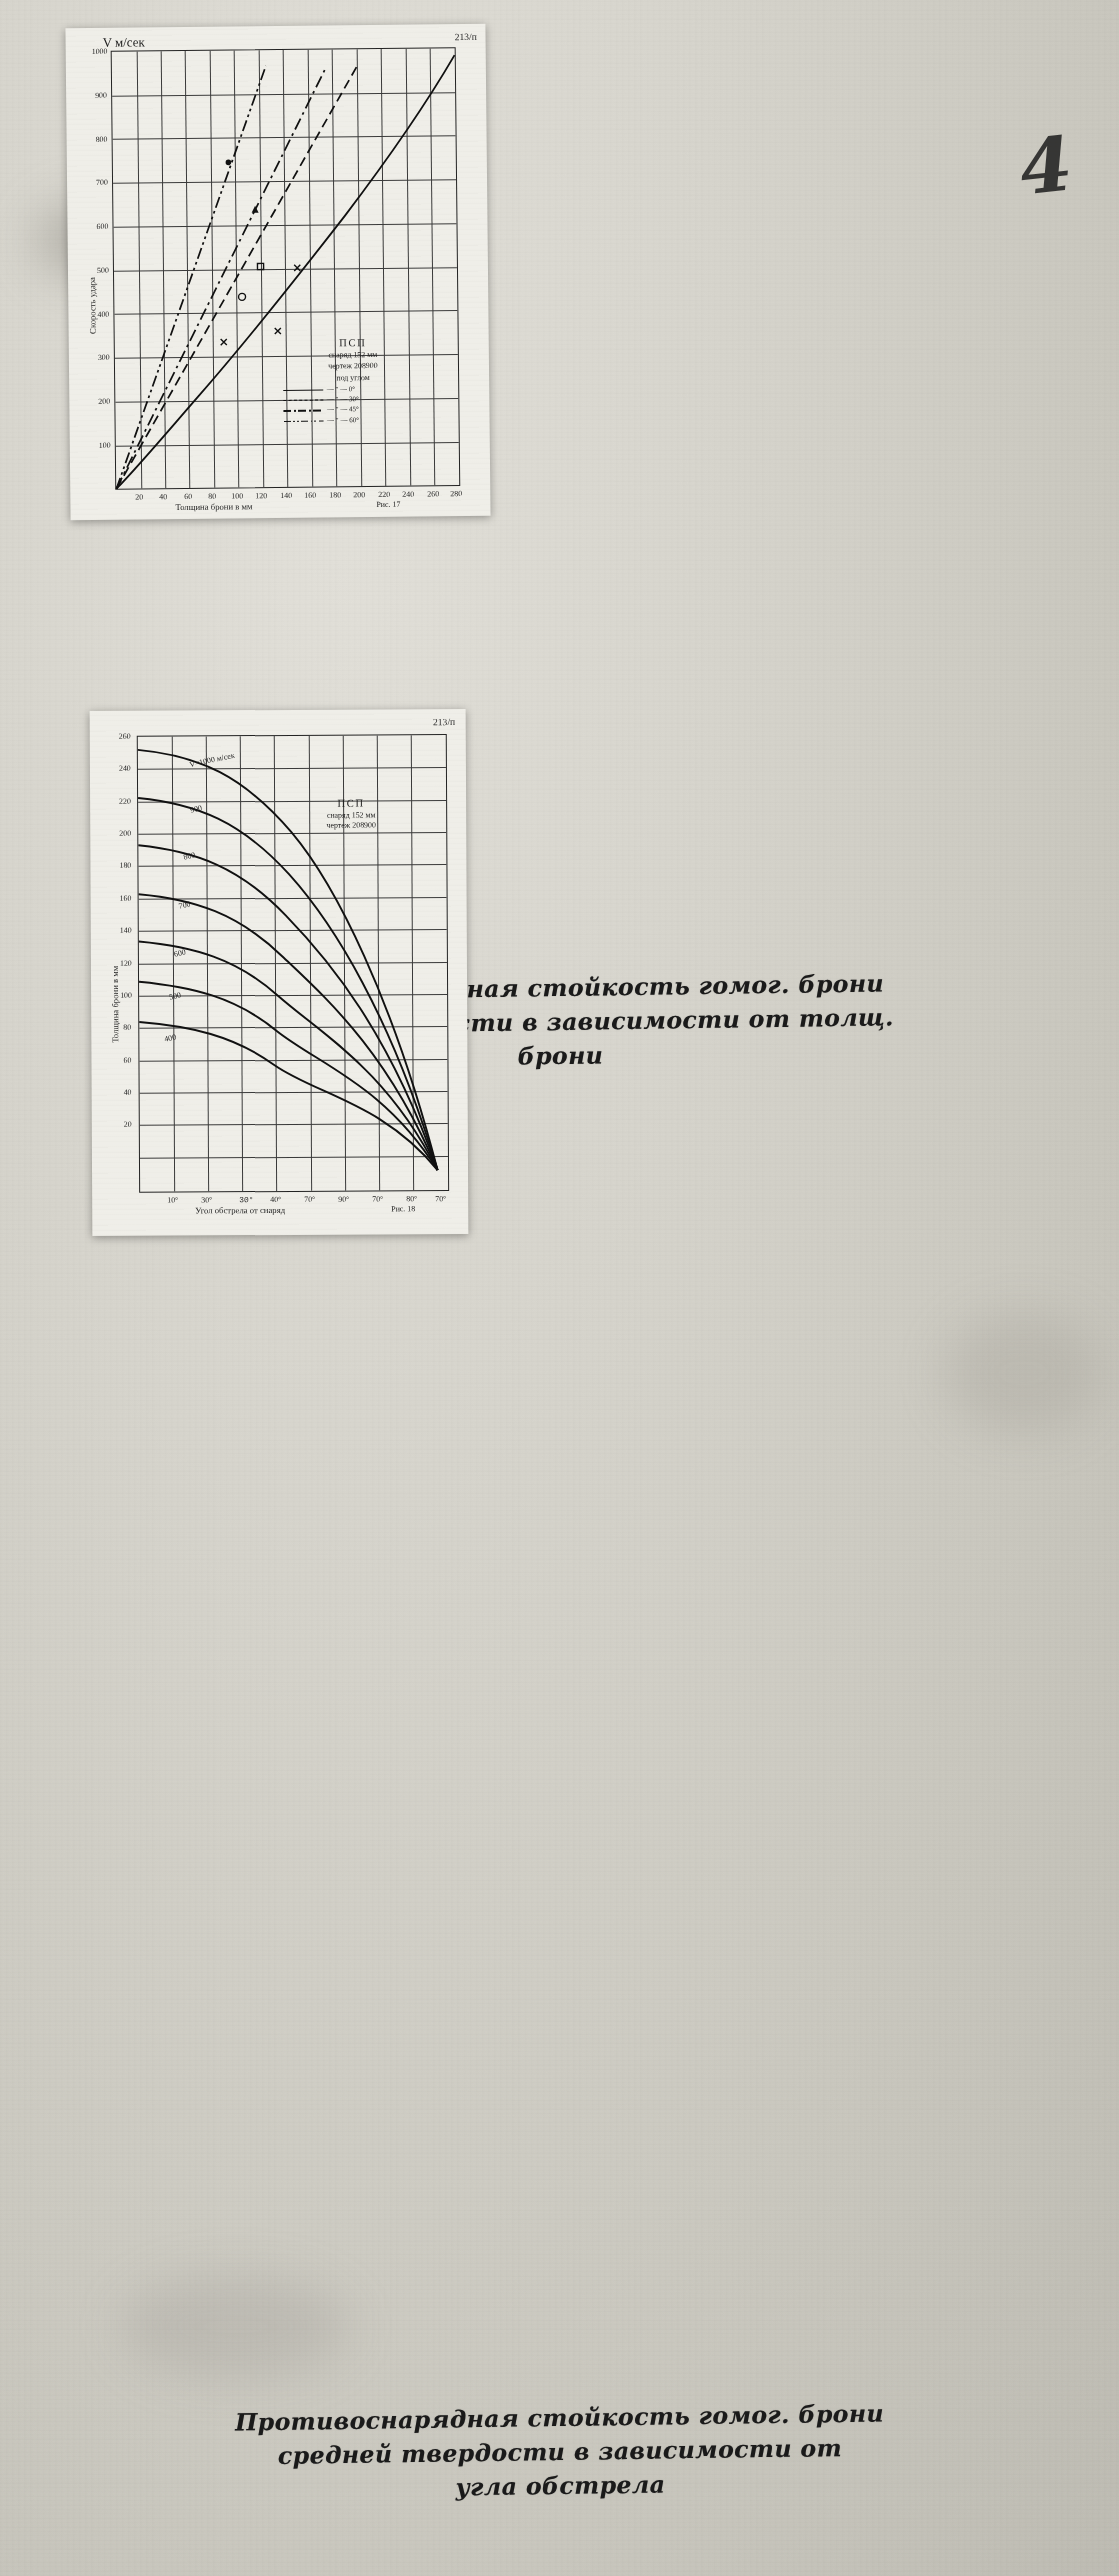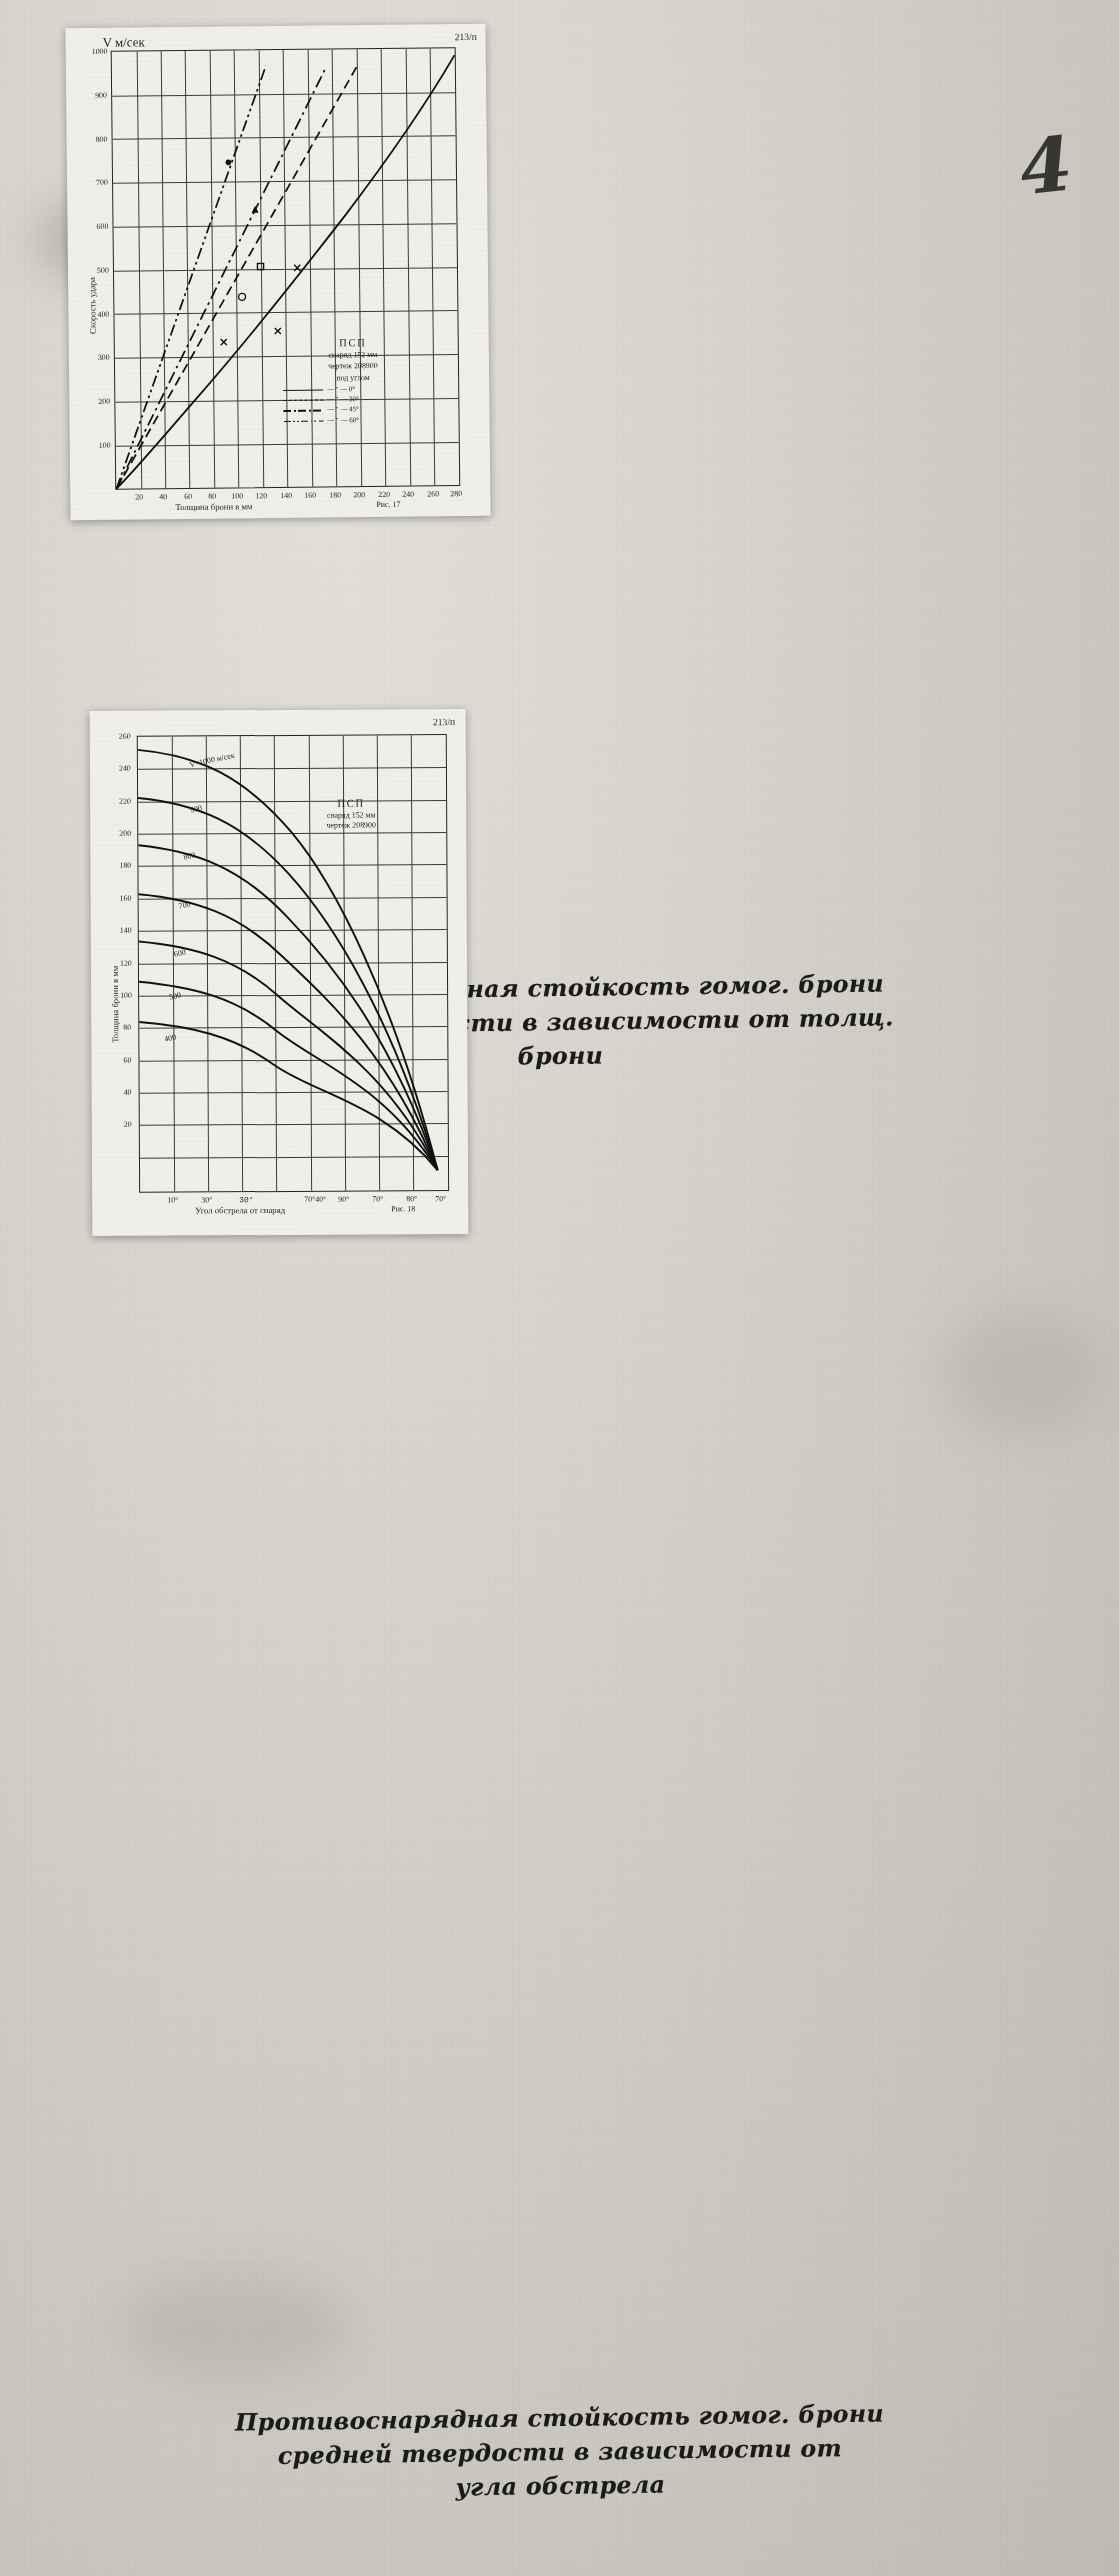--- a/index.html
+++ b/index.html
@@ -324,21 +324,21 @@
   <div class="axlabel" style="left:32px;top:312px;">80</div>
   <div class="axlabel" style="left:32px;top:345px;">60</div>
   <div class="axlabel" style="left:32px;top:377px;">40</div>
   <div class="axlabel" style="left:32px;top:409px;">20</div>
 
   <div class="axtitle rot" style="left:19px;top:332px;">Толщина брони в мм</div>
 
   <div class="axlabel" style="left:75px;top:485px;">10°</div>
   <div class="axlabel" style="left:109px;top:485px;">30°</div>
   <div class="axlabel" style="left:147px;top:485px;font-family:Liberation Mono, monospace;">30°</div>
-  <div class="axlabel" style="left:178px;top:485px;margin-left:45px;">40°</div>
+  <div class="axlabel" style="left:178px;top:485px;">40°</div>
   <div class="axlabel" style="left:212px;top:485px;">70°</div>
   <div class="axlabel" style="left:246px;top:485px;">90°</div>
   <div class="axlabel" style="left:280px;top:485px;">70°</div>
   <div class="axlabel" style="left:314px;top:485px;">80°</div>
   <div class="axlabel" style="left:343px;top:485px;">70°</div>
 
   <div class="axtitle" style="left:103px;top:495px;">Угол обстрела от снаряд</div>
   <div class="figcap" style="left:299px;top:495px;font-size:7.9px;">Рис. 18</div>
 </div>
 

